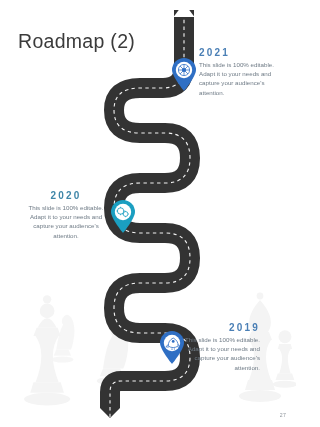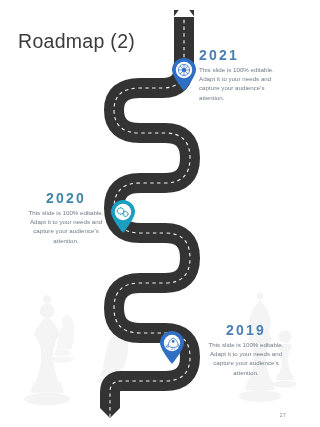--- a/index.html
+++ b/index.html
@@ -43,21 +43,21 @@
     color: #3b3b3b;
     letter-spacing: 0.3px;
     white-space: nowrap;
   }
 
   
   .milestone-block {
     position: absolute;
   }
   .milestone-year {
-    font-size: 14px;
+    font-size: 10px;
     font-weight: bold;
     letter-spacing: 2.2px;
     color: #4a7fb5;
     margin-bottom: 2px;
   }
   .milestone-body {
     font-size: 6.2px;
     line-height: 9.2px;
     color: #6f7b86;
   }
@@ -69,24 +69,24 @@
     text-align: left;
   }
   #block-2020 {
     left: 26px;
     top: 190px;
     width: 80px;
     text-align: center;
   }
   #block-2020 .milestone-year { color: #3f86a8; }
   #block-2019 {
-    left: 206px;
+    left: 180px;
     top: 322px;
     width: 80px;
-    text-align: center;
+    text-align: right;
   }
 
   
   .pin {
     position: absolute;
     width: 26px;
     height: 33px;
   }
   #pin-2021 { left: 171px; top: 58px; }
   #pin-2020 { left: 110px; top: 200px; }

